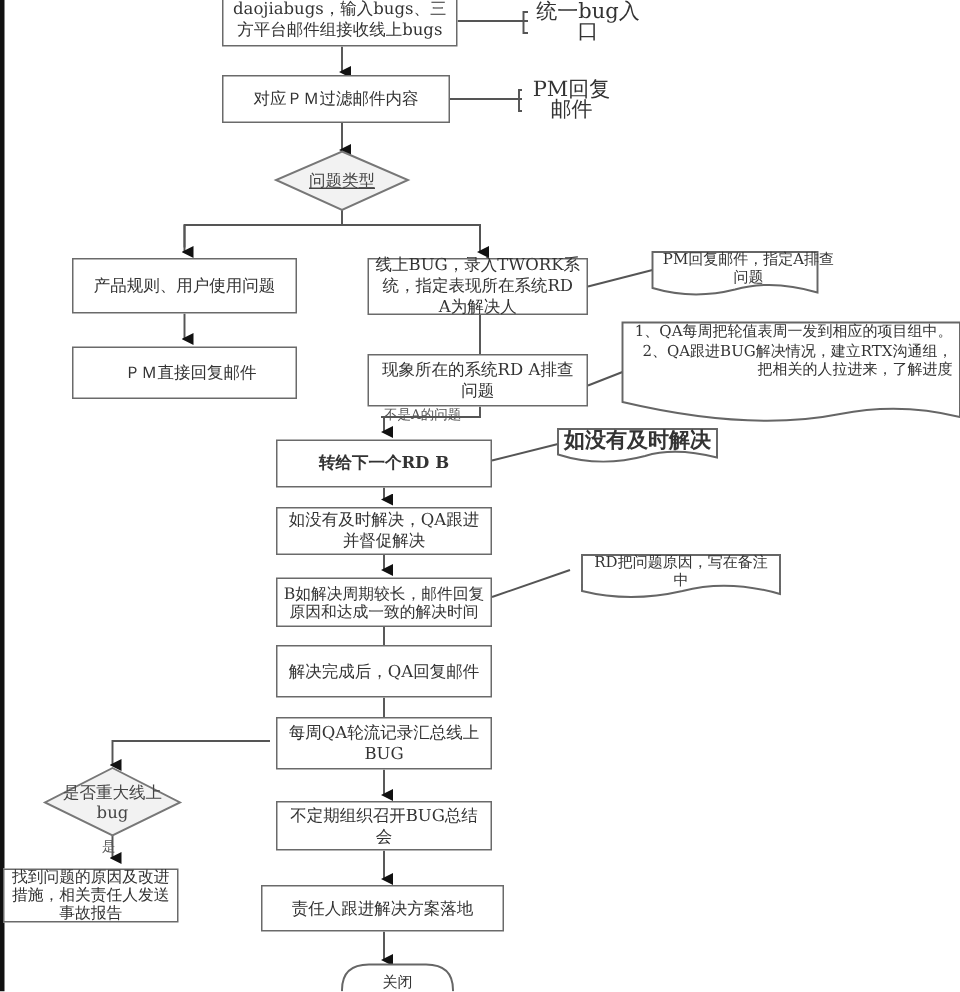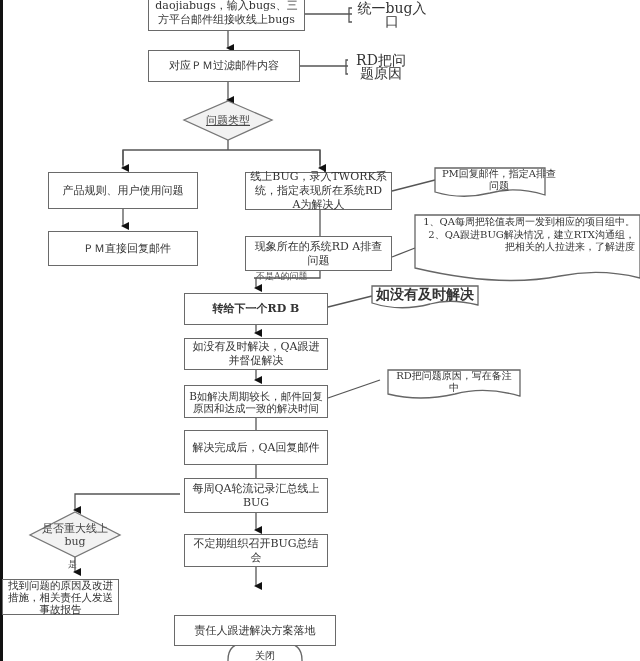--- a/index.html
+++ b/index.html
@@ -81,22 +81,22 @@
 <div class="small-label" style="left:256px;top:270px;">不是A的问题</div>
 <div class="box" style="left:184px;top:293px;width:144px;height:32px;font-weight:bold;">转给下一个RD B</div>
 <div class="box" style="left:184px;top:338px;width:144px;height:32px;">如没有及时解决，QA跟进并督促解决</div>
 <div class="box" style="left:184px;top:385px;width:144px;height:33px;font-size:10.5px;line-height:12px;">B如解决周期较长，邮件回复原因和达成一致的解决时间</div>
 <div class="box" style="left:184px;top:430px;width:144px;height:35px;">解决完成后，QA回复邮件</div>
 <div class="box" style="left:184px;top:478px;width:144px;height:35px;">每周QA轮流记录汇总线上BUG</div>
 <div class="diamond-label" style="left:40px;top:521px;width:70px;height:28px;">是否重大线上bug</div>
 <div class="small-label" style="left:68px;top:558px;">是</div>
 <div class="box" style="left:2px;top:579px;width:117px;height:36px;font-size:10.5px;line-height:12px;">找到问题的原因及改进措施，相关责任人发送事故报告</div>
 <div class="box" style="left:184px;top:534px;width:144px;height:33px;">不定期组织召开BUG总结会</div>
-<div class="box" style="left:174px;top:615px;width:162px;height:31px;">责任人跟进解决方案落地</div>
+<div class="box" style="left:174px;top:590px;width:162px;height:31px;">责任人跟进解决方案落地</div>
 <div class="note" style="left:228px;top:648px;width:74px;height:14px;font-size:10px;">关闭</div>
 
 <div class="note" style="left:352px;top:6px;width:80px;height:18px;">统一bug入口</div>
-<div class="note" style="left:346px;top:58px;width:70px;height:18px;">RD把问题原因</div>
+<div class="note" style="left:346px;top:58px;width:70px;height:18px;">PM回复邮件</div>
 <div class="note" style="left:437px;top:168px;width:124px;height:24px;font-size:10px;line-height:12px;">PM回复邮件，指定A排查问题</div>
 <div class="note left" style="left:417px;top:216px;width:222px;height:52px;font-size:10px;line-height:12.5px;white-space:pre-wrap;align-items:flex-start;">1、QA每周把轮值表周一发到相应的项目组中。
 2、QA跟进BUG解决情况，建立RTX沟通组，把相关的人拉进来，了解进度</div>
 <div class="note" style="left:372px;top:286px;width:106px;height:16px;font-weight:bold;">如没有及时解决</div>
 <div class="note" style="left:392px;top:370px;width:124px;height:24px;font-size:10px;line-height:12px;">RD把问题原因，写在备注中</div>
 
 </body></html>

